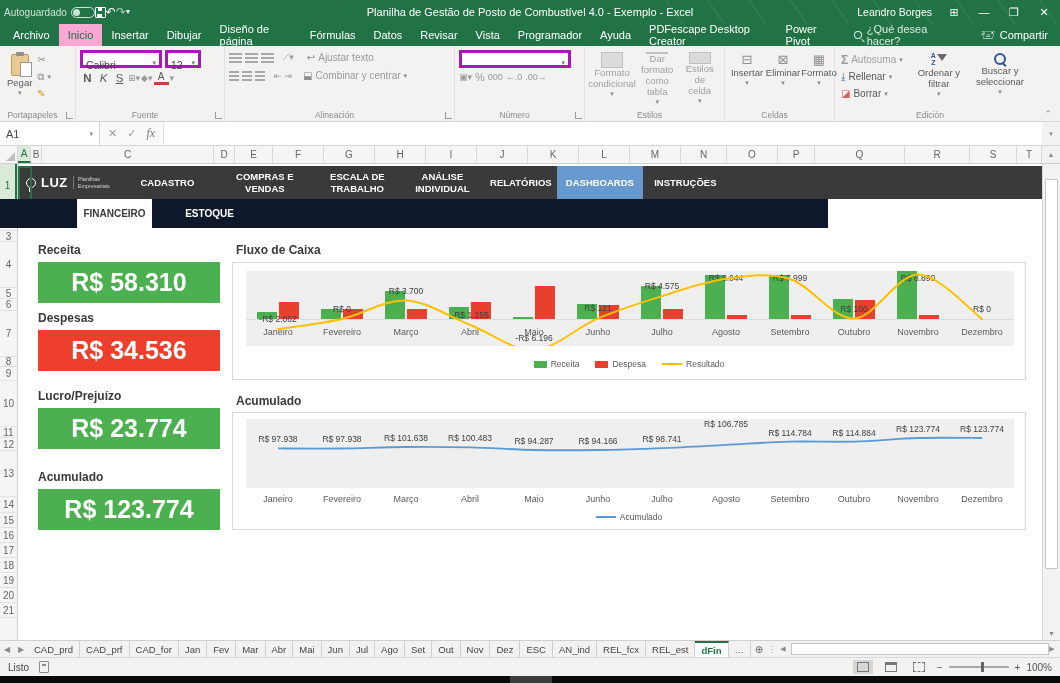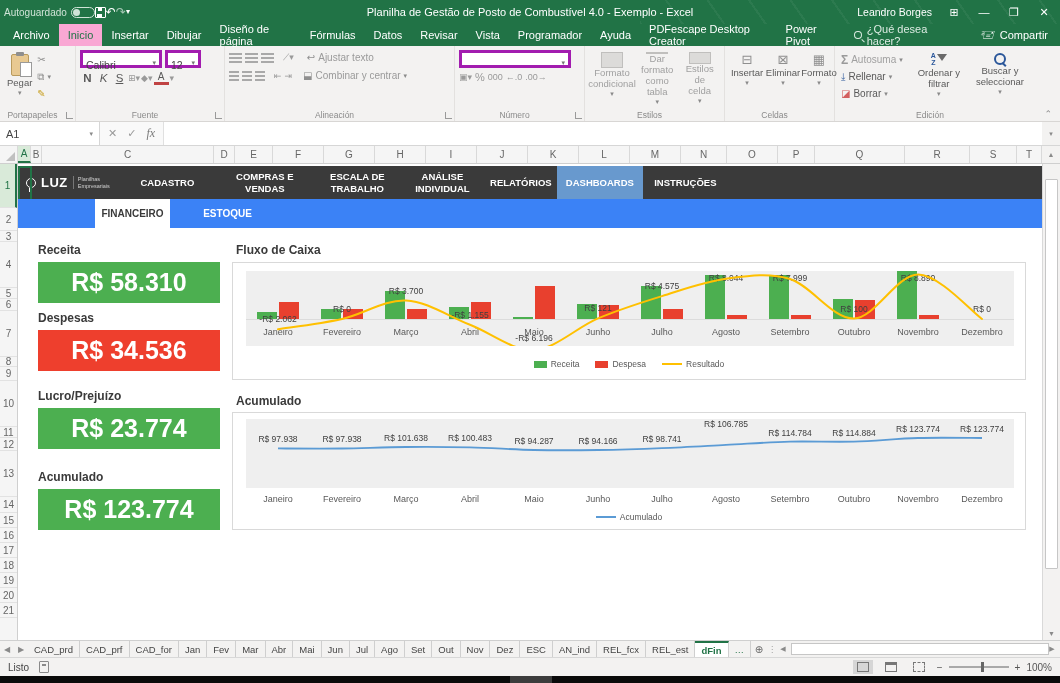--- a/index.html
+++ b/index.html
@@ -89,21 +89,21 @@
   .rownum.sel { background:#d9ead9; color:#217346; border-right:2px solid #217346; }
 
   .navbar { position:absolute; left:18px; top:2px; width:1024px; height:33px; background:#3a3a3a; display:flex; align-items:stretch; }
   .brand { display:flex; align-items:center; gap:5px; padding:0 10px 0 8px; color:#fff; }
   .bulb { width:10px; height:10px; border:1.6px solid #fff; border-radius:50%; position:relative; }
   .bulb::after { content:""; position:absolute; left:2px; top:9px; width:3px; height:4px; background:#fff; }
   .brandname { font-size:13px; font-weight:bold; letter-spacing:0.5px; }
   .brandsub { font-size:5.5px; color:#cfcfcf; line-height:1.2; border-left:1px solid #777; padding-left:4px; white-space:pre-line; }
   .navitem { display:flex; align-items:center; justify-content:center; text-align:center; color:#fff; font-size:9.5px; font-weight:bold; white-space:pre-line; line-height:1.25; cursor:default; }
   .navitem.active { background:#6899ce; }
-  .subbar { position:absolute; left:18px; top:35px; width:1024px; height:29px; background:#3b82f6; }
+  .subbar { position:absolute; left:0; top:35px; width:828px; height:29px; background:#0f172a; }
   .subtab { position:absolute; top:0; height:29px; display:flex; align-items:center; justify-content:center; font-size:10px; font-weight:bold; color:#fff; cursor:default; }
   .subtab.active { background:#fff; color:#3a3a3a; }
   .a1sel { position:absolute; left:18px; top:2px; width:14px; height:44px; border:2px solid #217346; }
   .a1sel::after { content:""; position:absolute; right:-3px; bottom:-3px; width:4px; height:4px; background:#217346; }
 
   .kpi { position:absolute; left:38px; width:182px; }
   .kpi .klabel { font-size:12px; font-weight:bold; color:#3a3a3a; margin-bottom:5px; }
   .kpi .kbox { height:41px; display:flex; align-items:center; justify-content:center; color:#fff; font-size:25px; font-weight:bold; }
 
   .charttitle { position:absolute; font-size:12px; font-weight:bold; color:#3a3a3a; }

